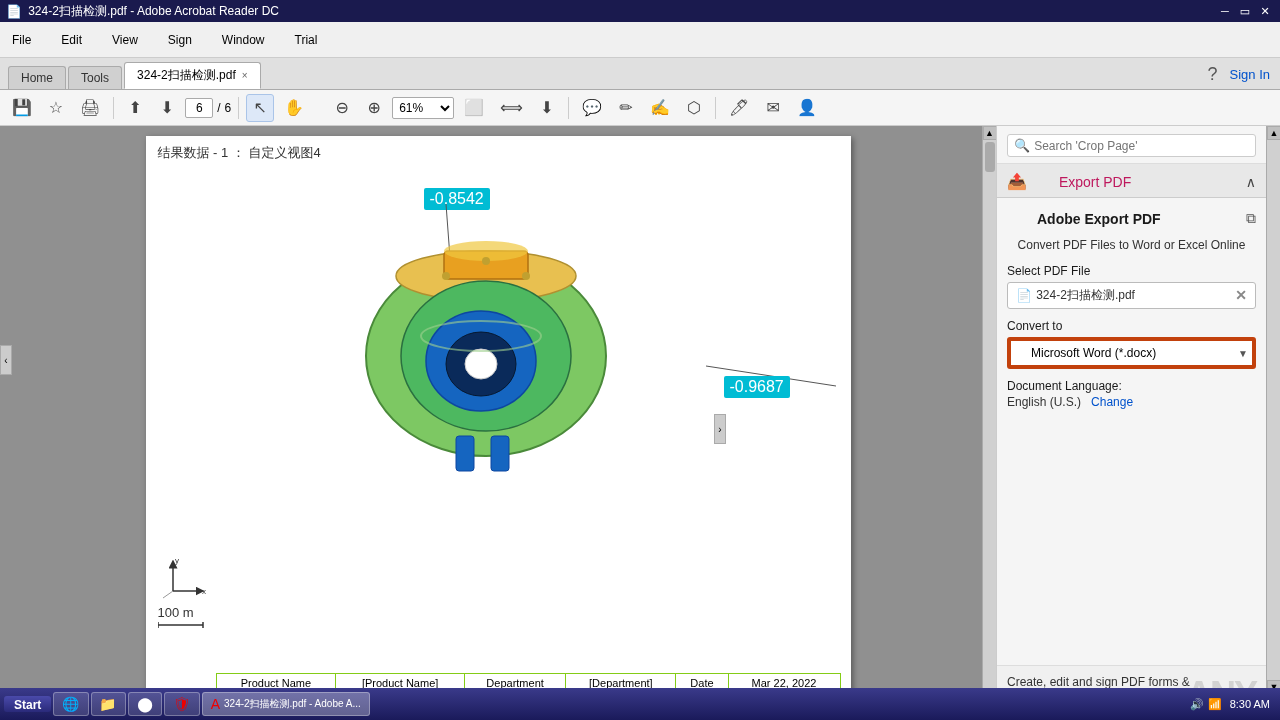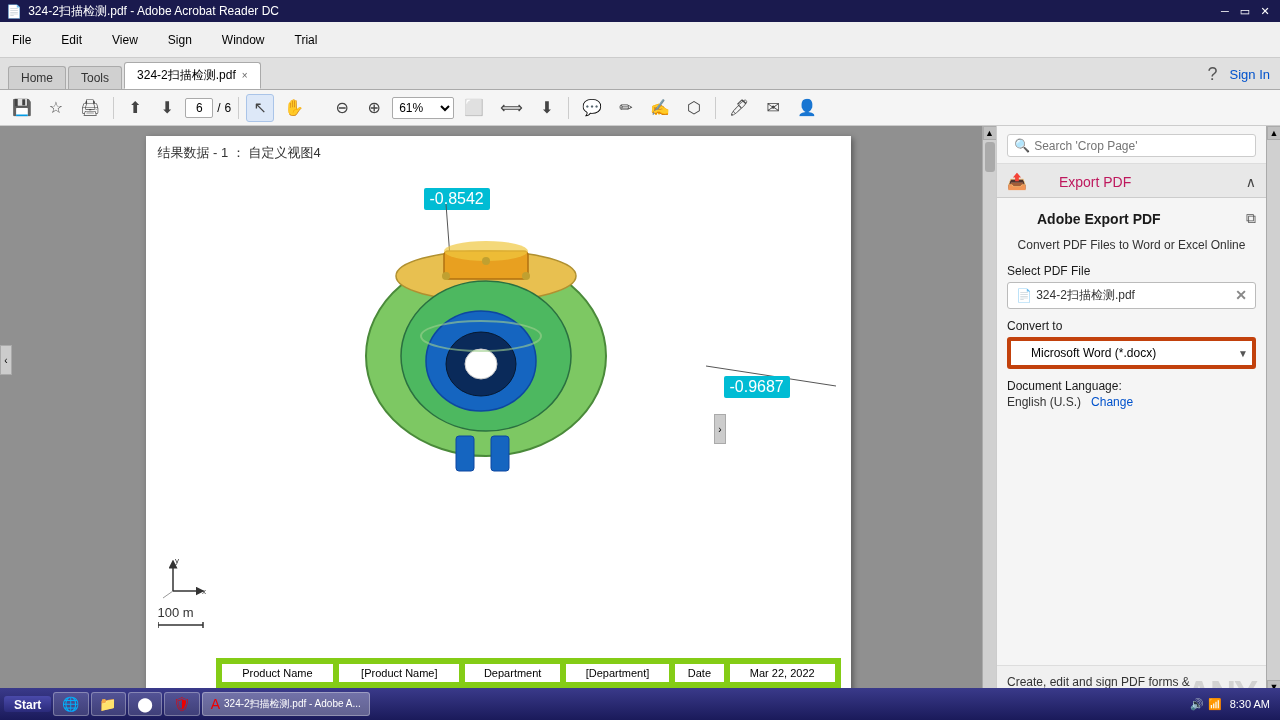--- a/index.html
+++ b/index.html
@@ -226,21 +226,21 @@
       bottom: 4px;
       left: 70px;
       right: 10px;
     }
     #page-table table {
       border-collapse: collapse;
       width: 100%;
       font-size: 11px;
     }
     #page-table td {
-      border: 6px solid #84cc16;
+      border: 1px solid #84cc16;
       padding: 3px 6px;
       text-align: center;
     }
 
     
     #left-arrow {
       position: absolute;
       left: 0;
       top: 50%;
       transform: translateY(-50%);

